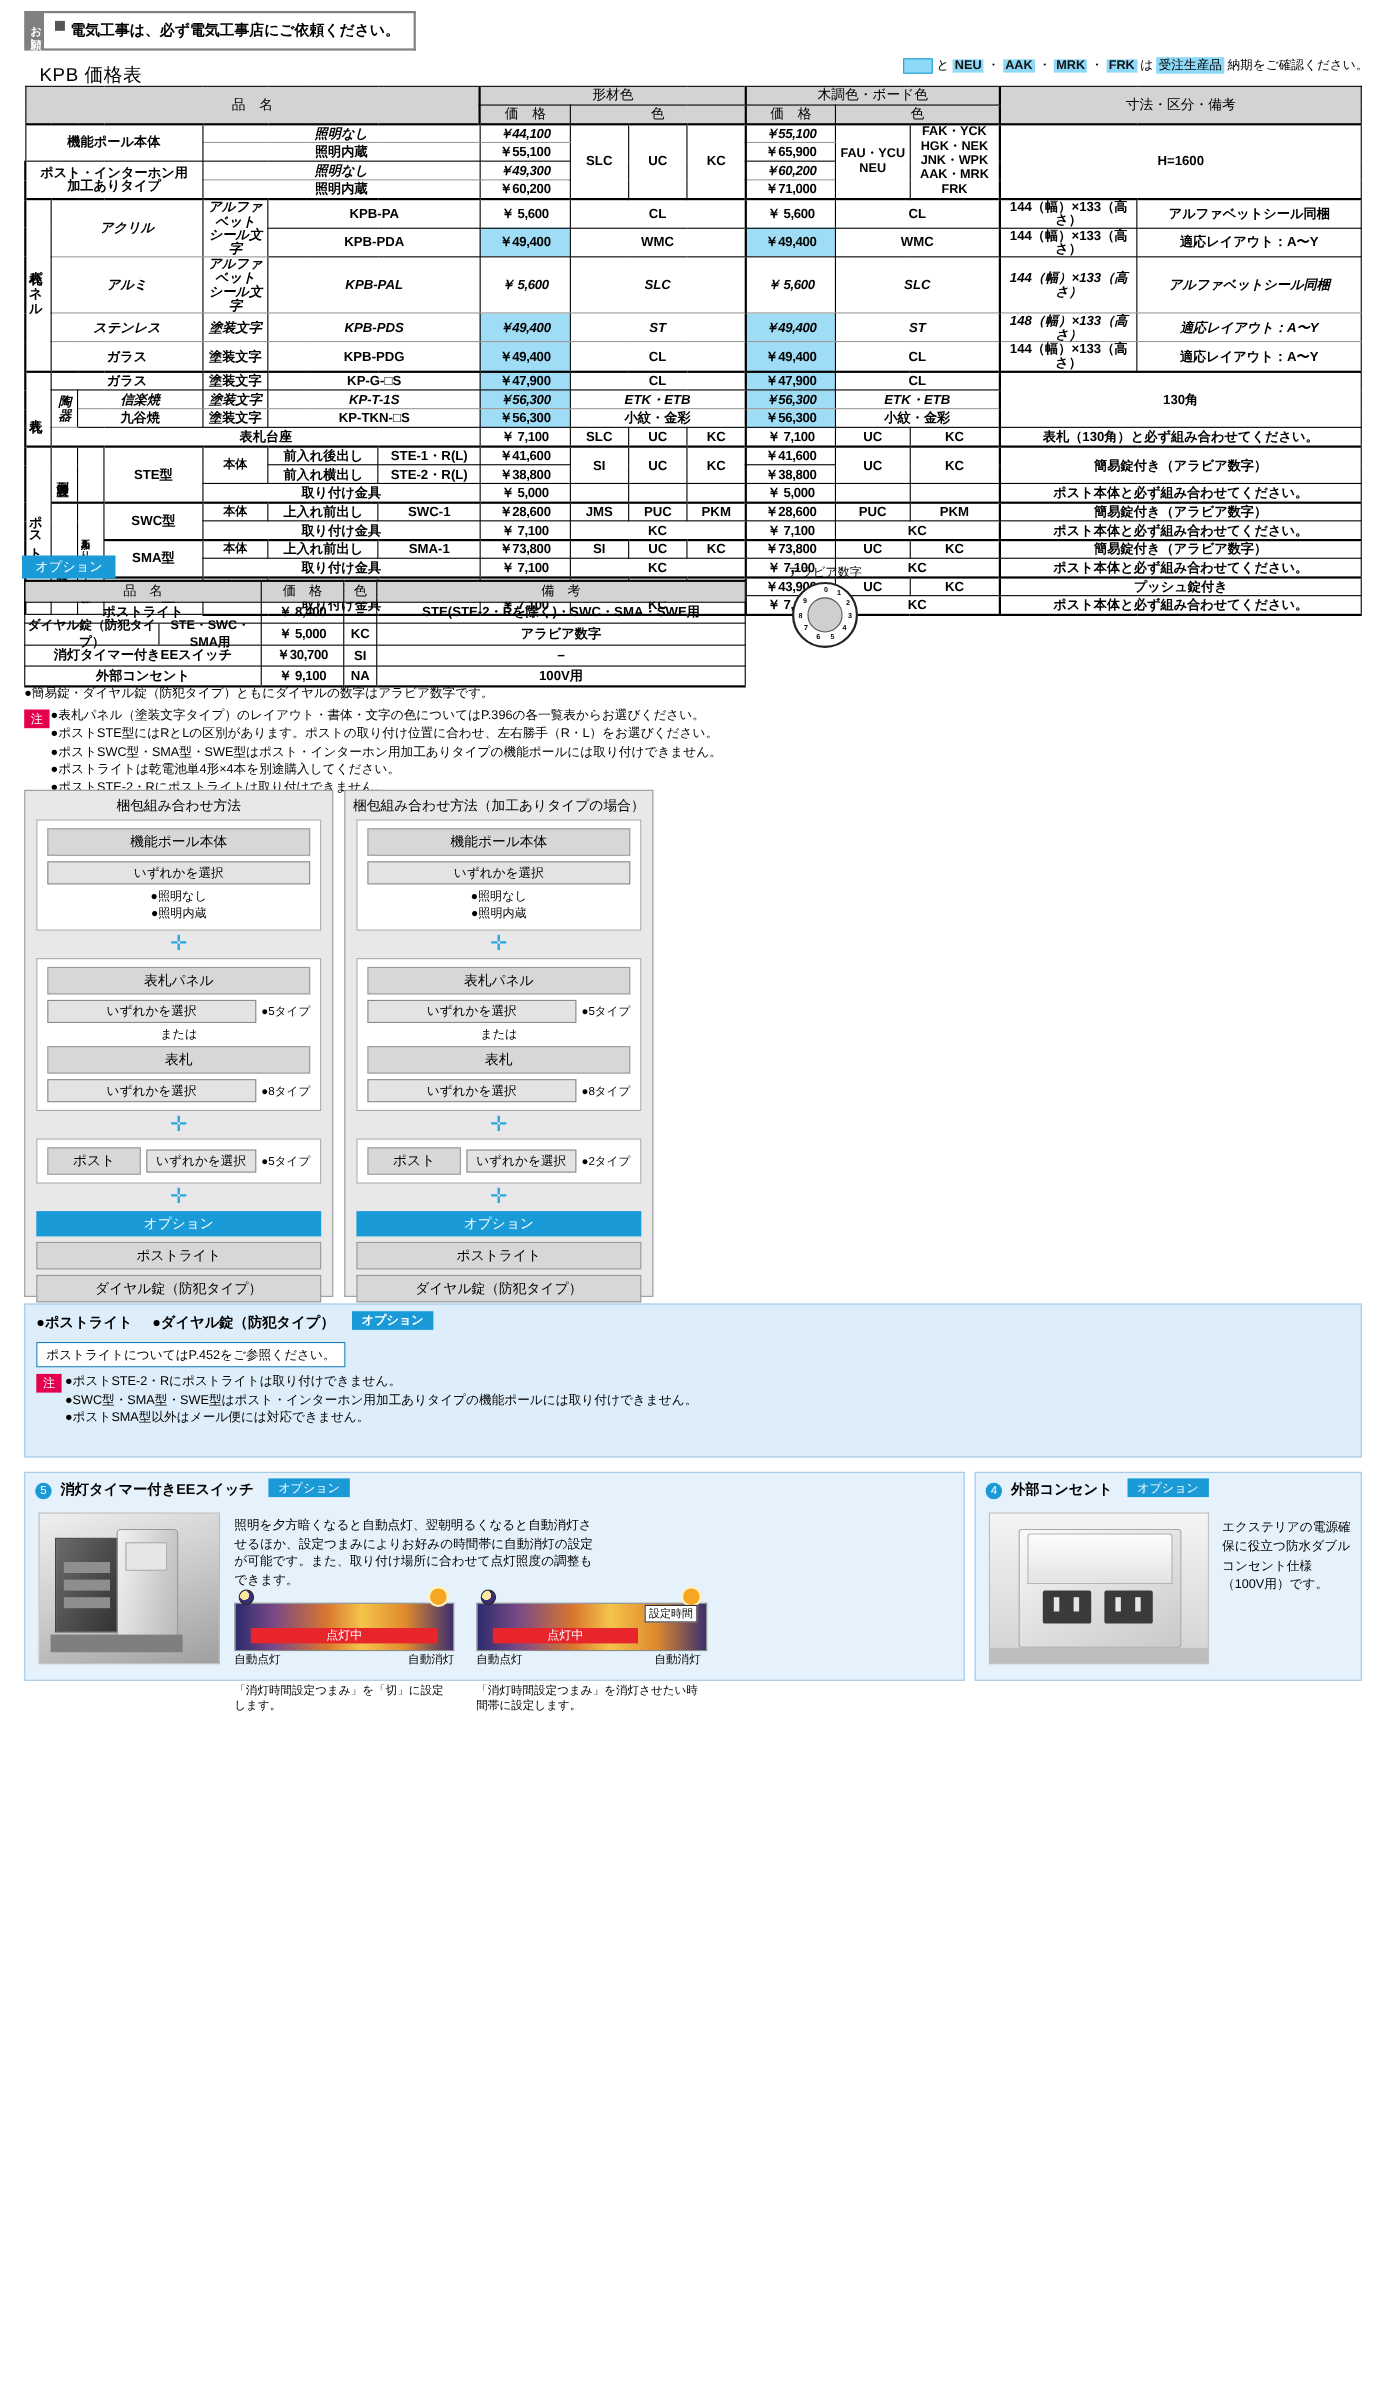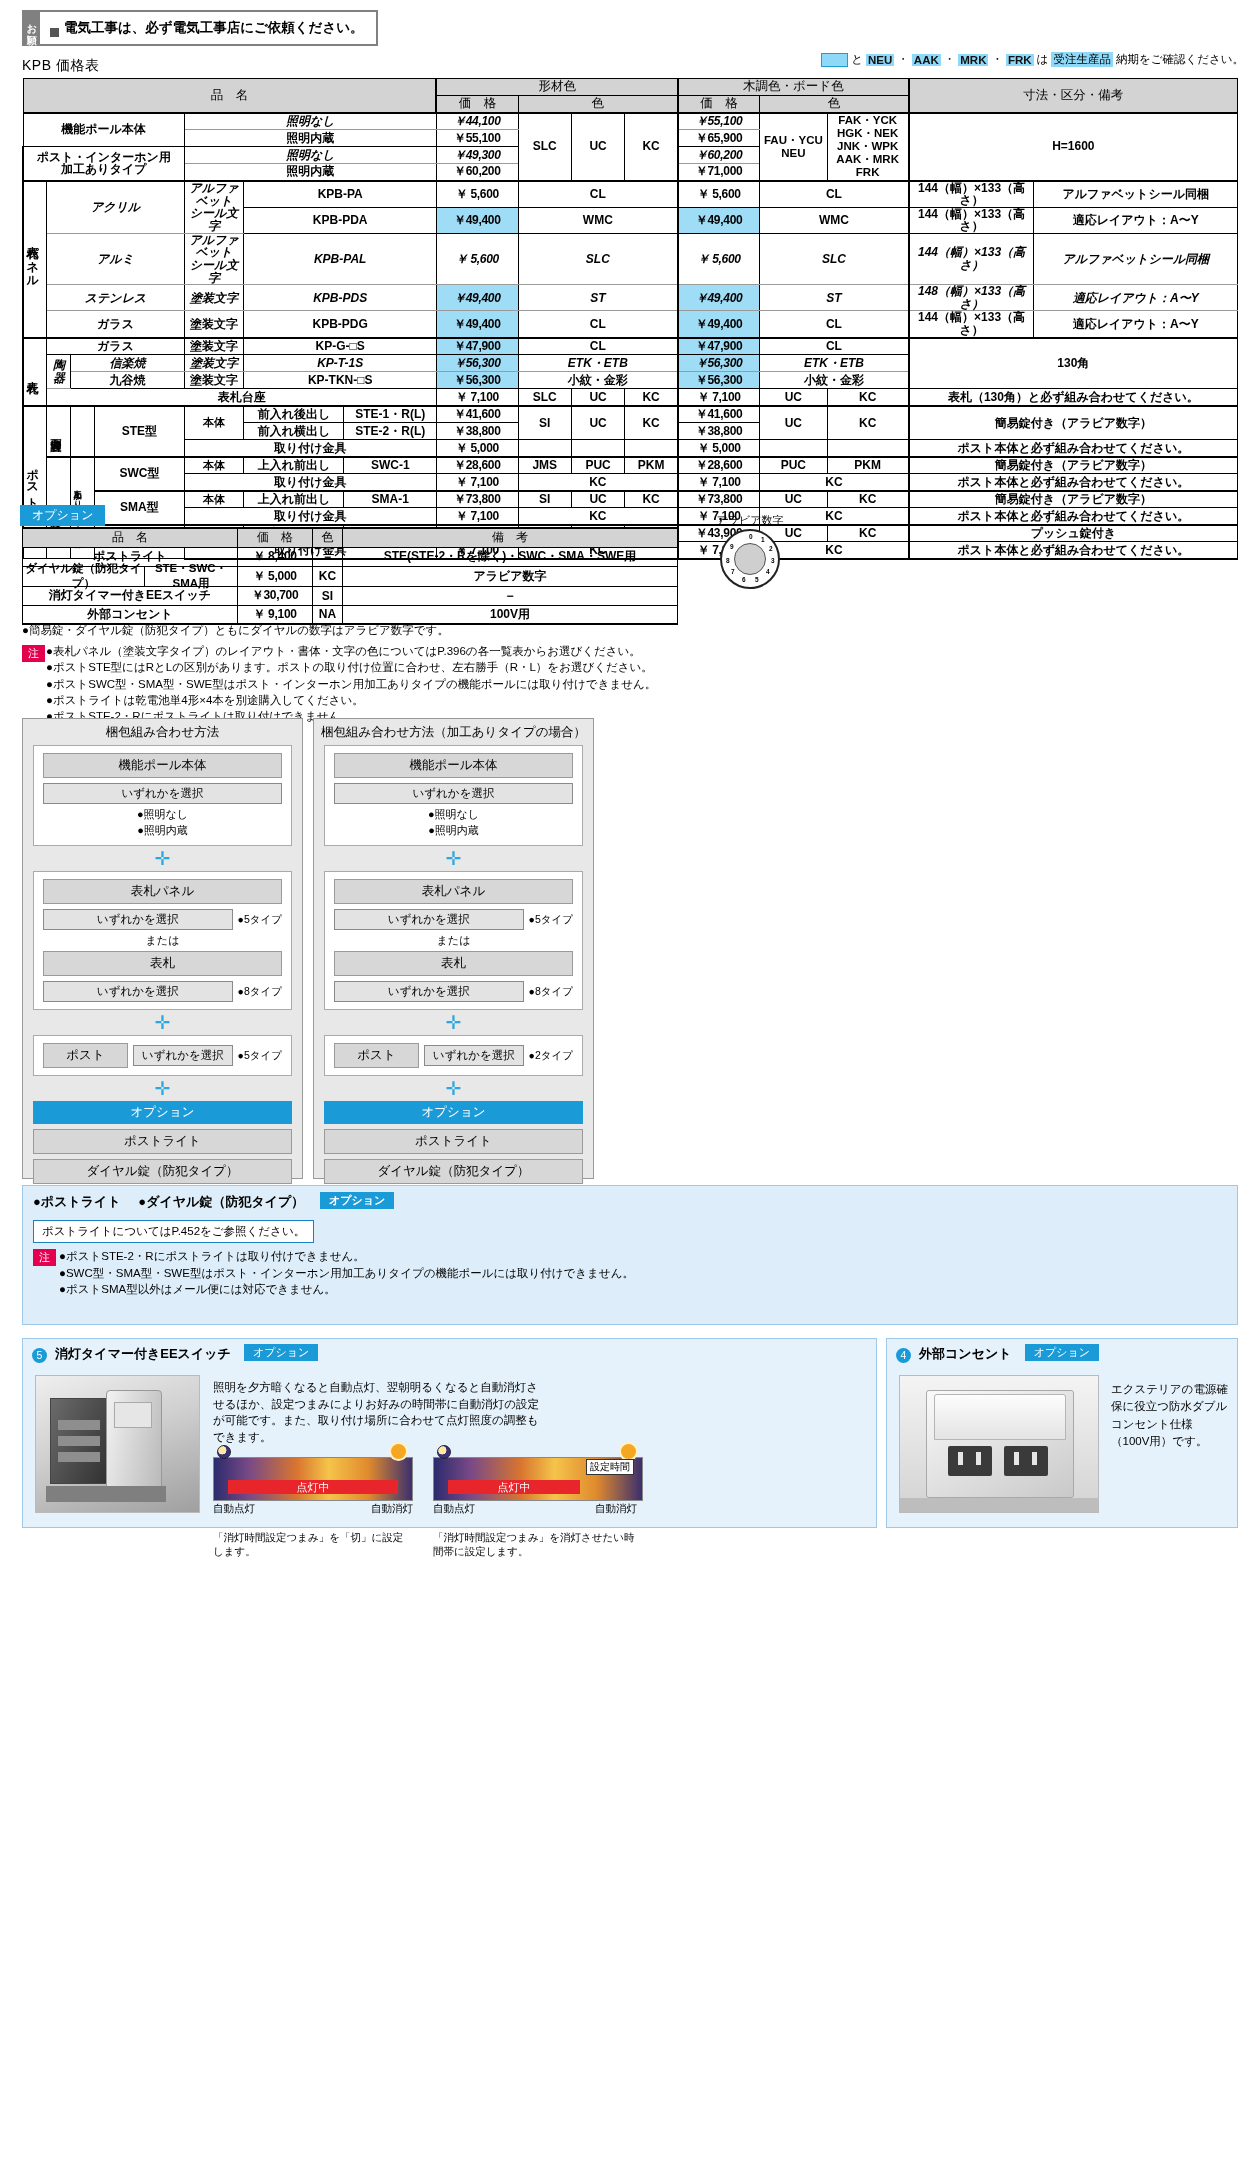--- a/index.html
+++ b/index.html
@@ -19,26 +19,26 @@
   .onegai-wrap { position:absolute; left:22px; top:10px; display:flex; align-items:stretch; }
   .onegai-tab {
     background:#808080; color:#fff; font-weight:bold; font-size:10px;
     width:18px; display:flex; align-items:center; justify-content:center;
     padding:3px 0; letter-spacing:0px;
   }
   .onegai-tab span { writing-mode:vertical-rl; text-orientation:upright; line-height:1.05; }
   .onegai-box {
     border:2px solid #808080; border-left:none; background:#fff;
     padding:7px 12px 7px 10px; font-weight:bold; font-size:13.5px;
-    display:flex; align-items:flex-end;
+    display:flex; align-items:flex-start;
   }
   .sq { display:inline-block; width:9px; height:9px; background:#555; margin-right:5px; }
 
   
-  .kpb-title { position:absolute; left:22px; top:57px; font-size:14px; font-weight:normal; letter-spacing:0.5px; }
+  .kpb-title { position:absolute; left:36px; top:57px; font-size:17px; font-weight:normal; letter-spacing:0.5px; }
 
   
   .legend { position:absolute; right:14px; top:52px; font-size:11.5px; display:flex; align-items:center; gap:3px; white-space:nowrap; }
   .lg-box { display:inline-block; width:27px; height:14px; background:#8ed8f8; border:1px solid #1f9fd0; }
   .lg-code { display:inline-block; background:#8ed8f8; color:#111; padding:0px 2px; font-size:11.5px; font-weight:bold; }
   .lg-ju { display:inline-block; background:#8ed8f8; padding:0 2px; font-size:11.5px; }
 
   
   table.pt { position:absolute; left:22px; top:78px; width:1216px; border-collapse:collapse; table-layout:fixed; }
   table.pt td, table.pt th {

